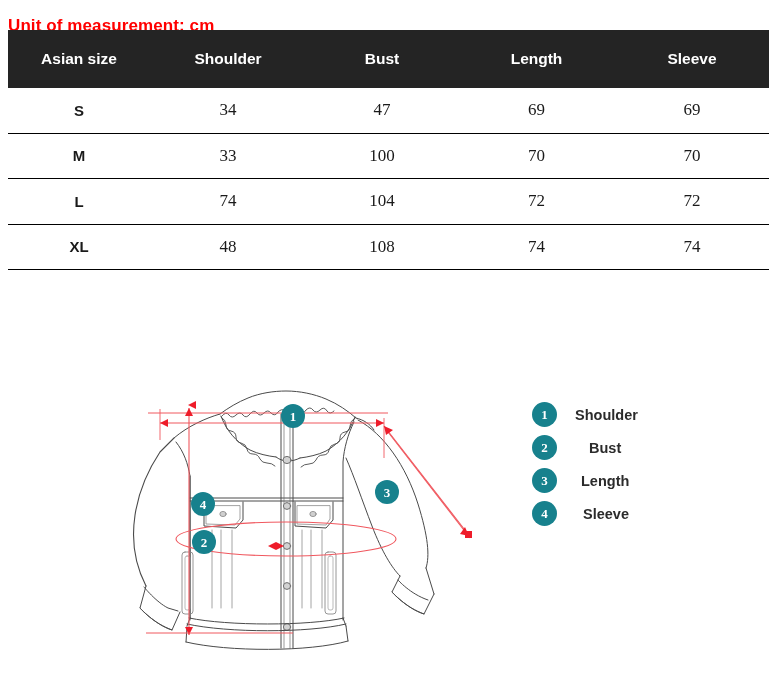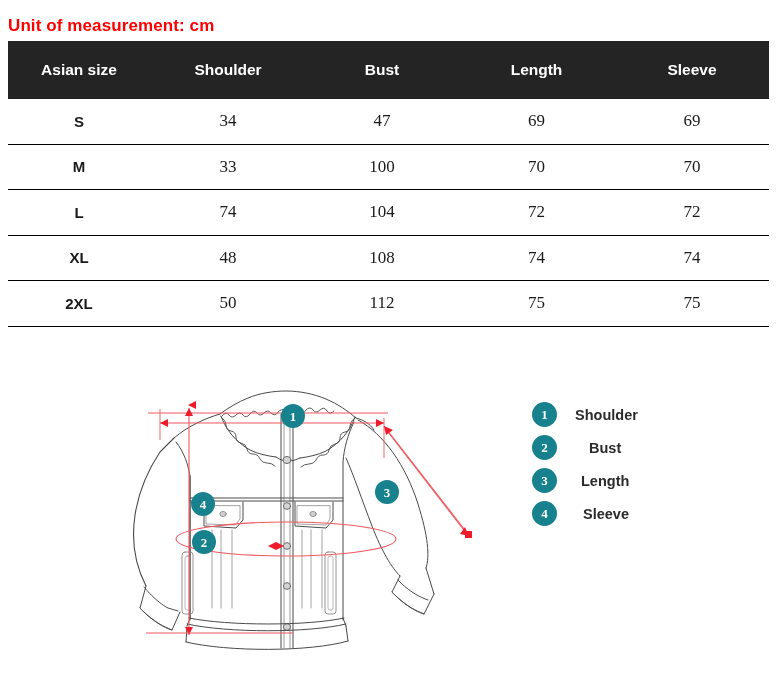--- a/index.html
+++ b/index.html
@@ -25,21 +25,21 @@
     font-weight: bold;
     color: #ff0000;
     letter-spacing: 0.1px;
     white-space: nowrap;
   }
 
   
   .size-table {
     position: absolute;
     left: 8px;
-    top: 41px;
+    top: 30px;
     width: 761px;
     border-collapse: collapse;
     table-layout: fixed;
   }
   .size-table thead th {
     background: #242424;
     color: #ffffff;
     font-size: 15.5px;
     font-weight: bold;
     height: 58px;
@@ -186,27 +186,20 @@
       <td class="cell-num">104</td>
       <td class="cell-num">72</td>
       <td class="cell-num">72</td>
     </tr>
     <tr>
       <td class="cell-size">XL</td>
       <td class="cell-num">48</td>
       <td class="cell-num">108</td>
       <td class="cell-num">74</td>
       <td class="cell-num">74</td>
-    </tr>
-    <tr>
-      <td class="cell-size">2XL</td>
-      <td class="cell-num">50</td>
-      <td class="cell-num">112</td>
-      <td class="cell-num">75</td>
-      <td class="cell-num">75</td>
     </tr>
   </tbody>
 </table>
 
 <div class="diagram">
   <svg class="jacket-svg" width="400" height="290" viewBox="0 0 400 290">
     <g fill="none" stroke="#4a4a4a" stroke-width="1" stroke-linejoin="round" stroke-linecap="round">
 
       <path d="M58,206 C34,160 48,108 72,72 L86,58" stroke-width="1.1"></path>
 

